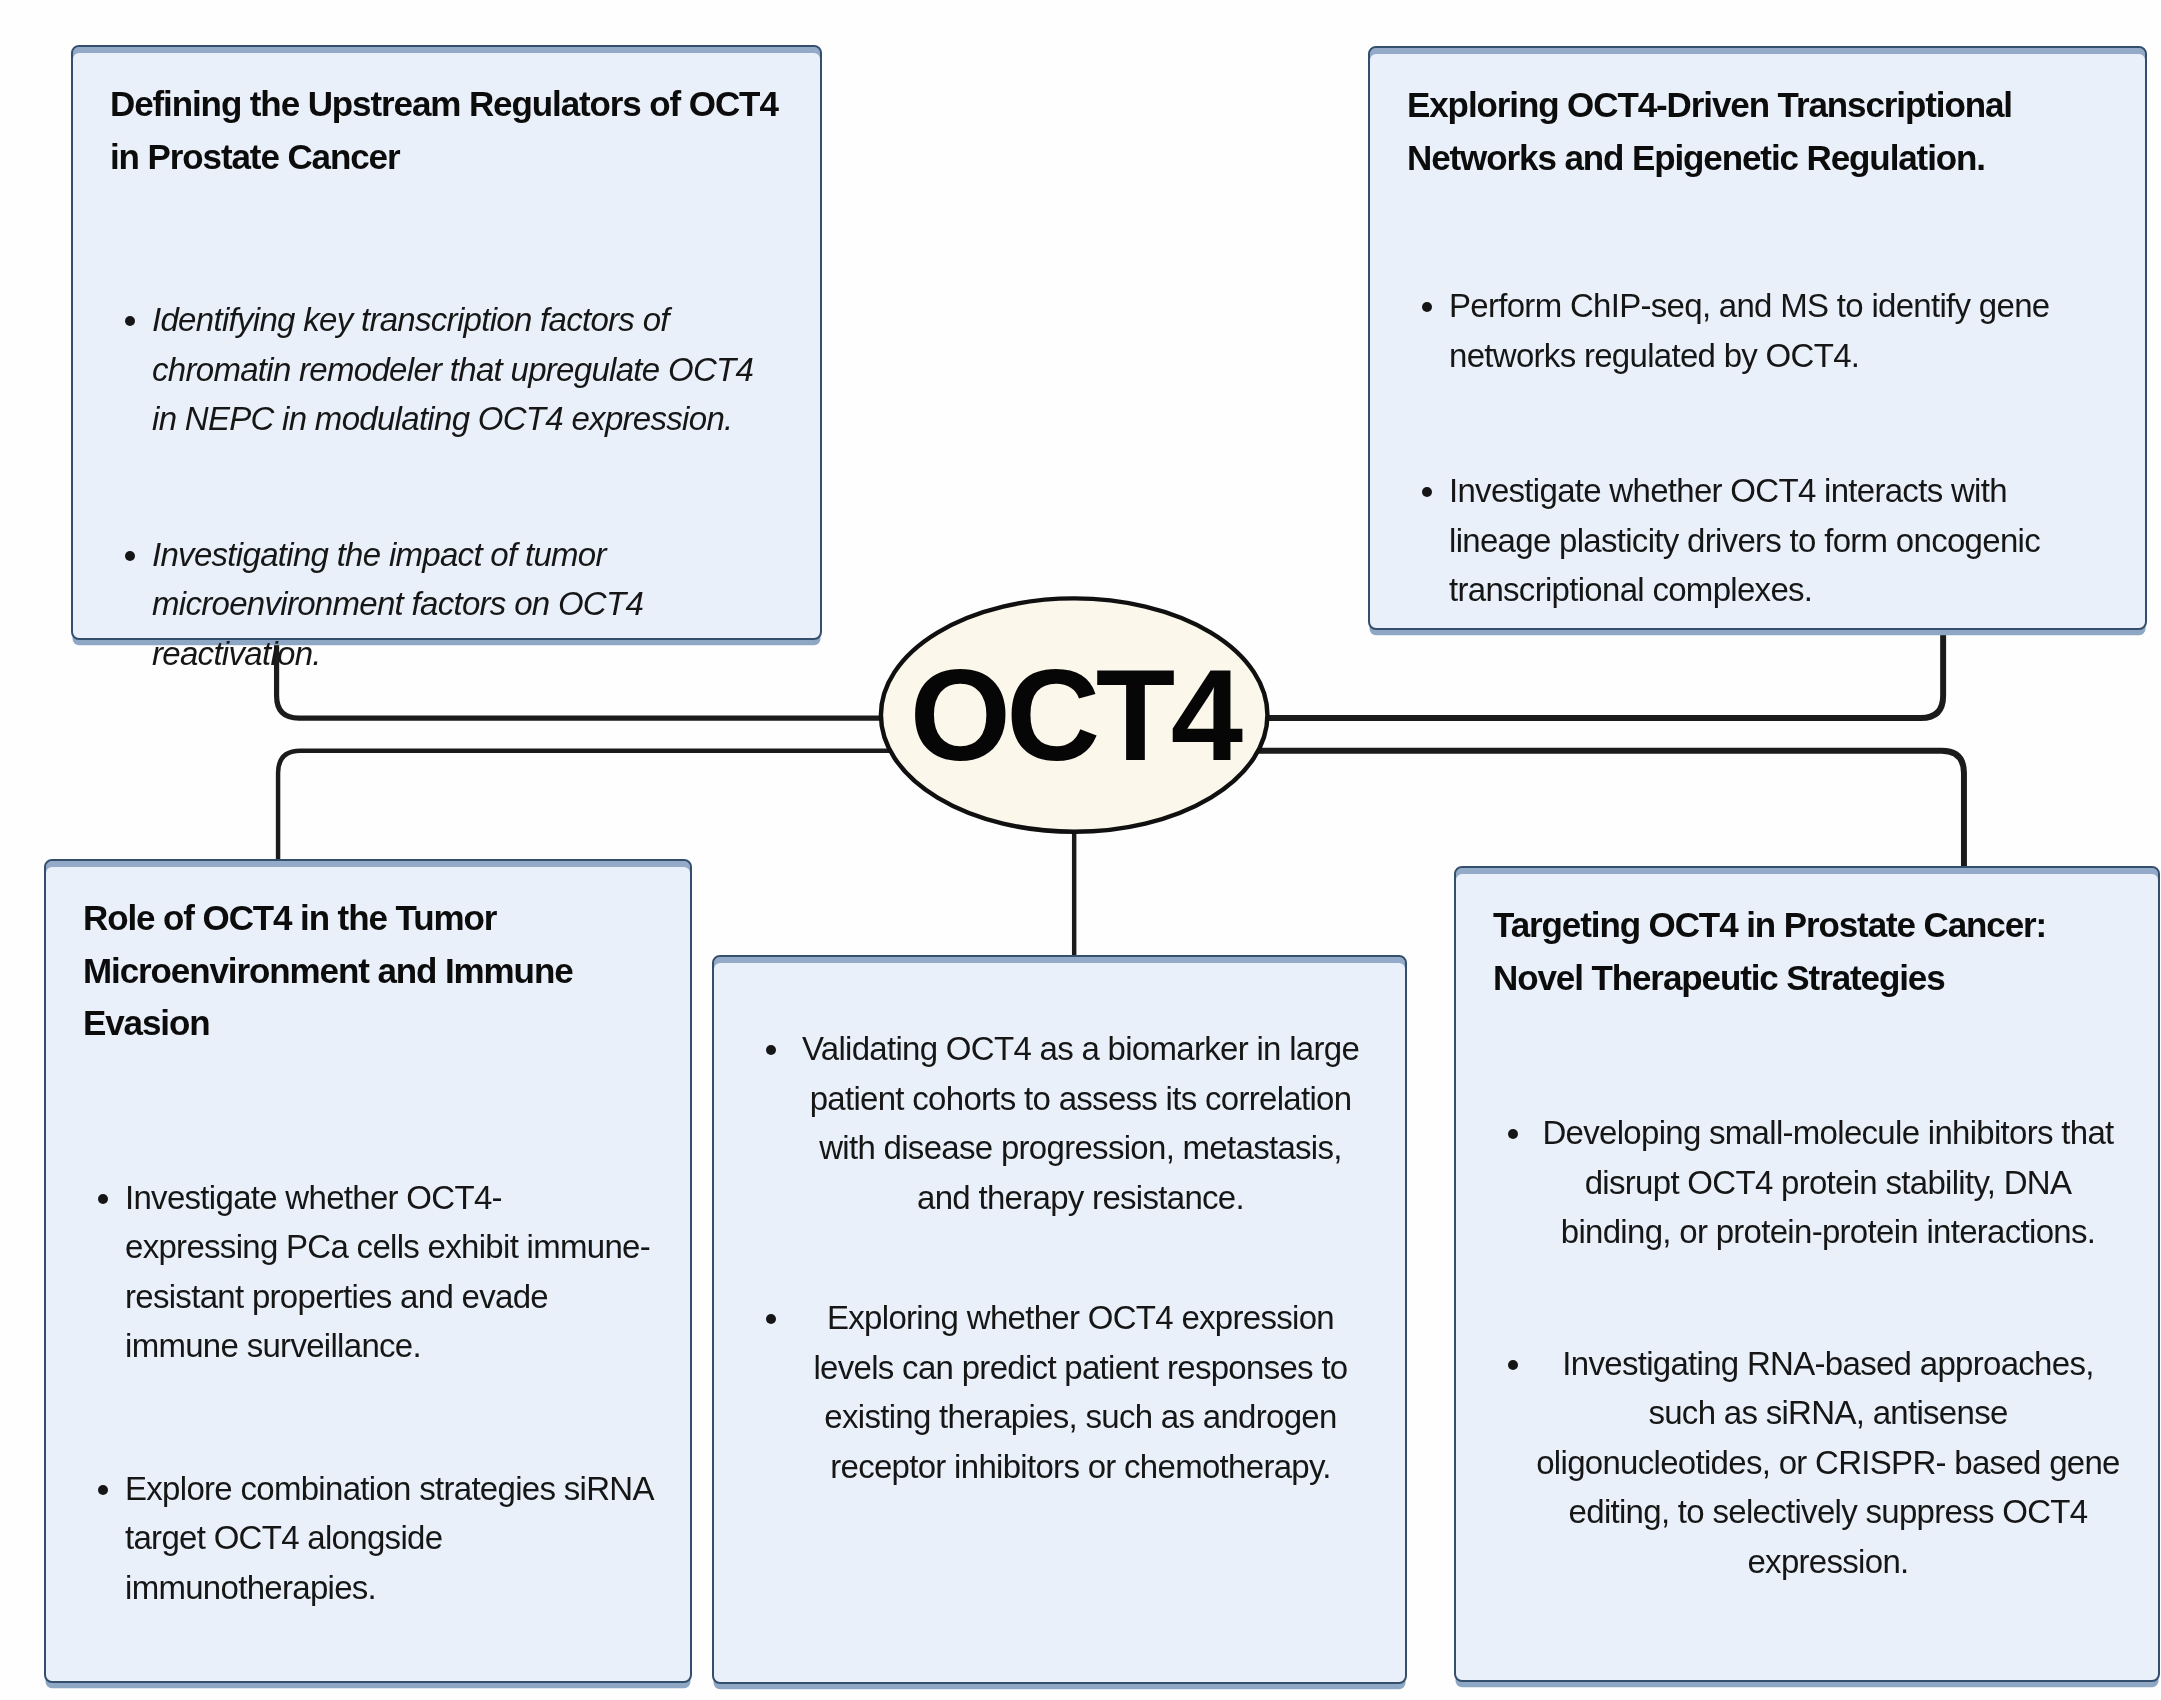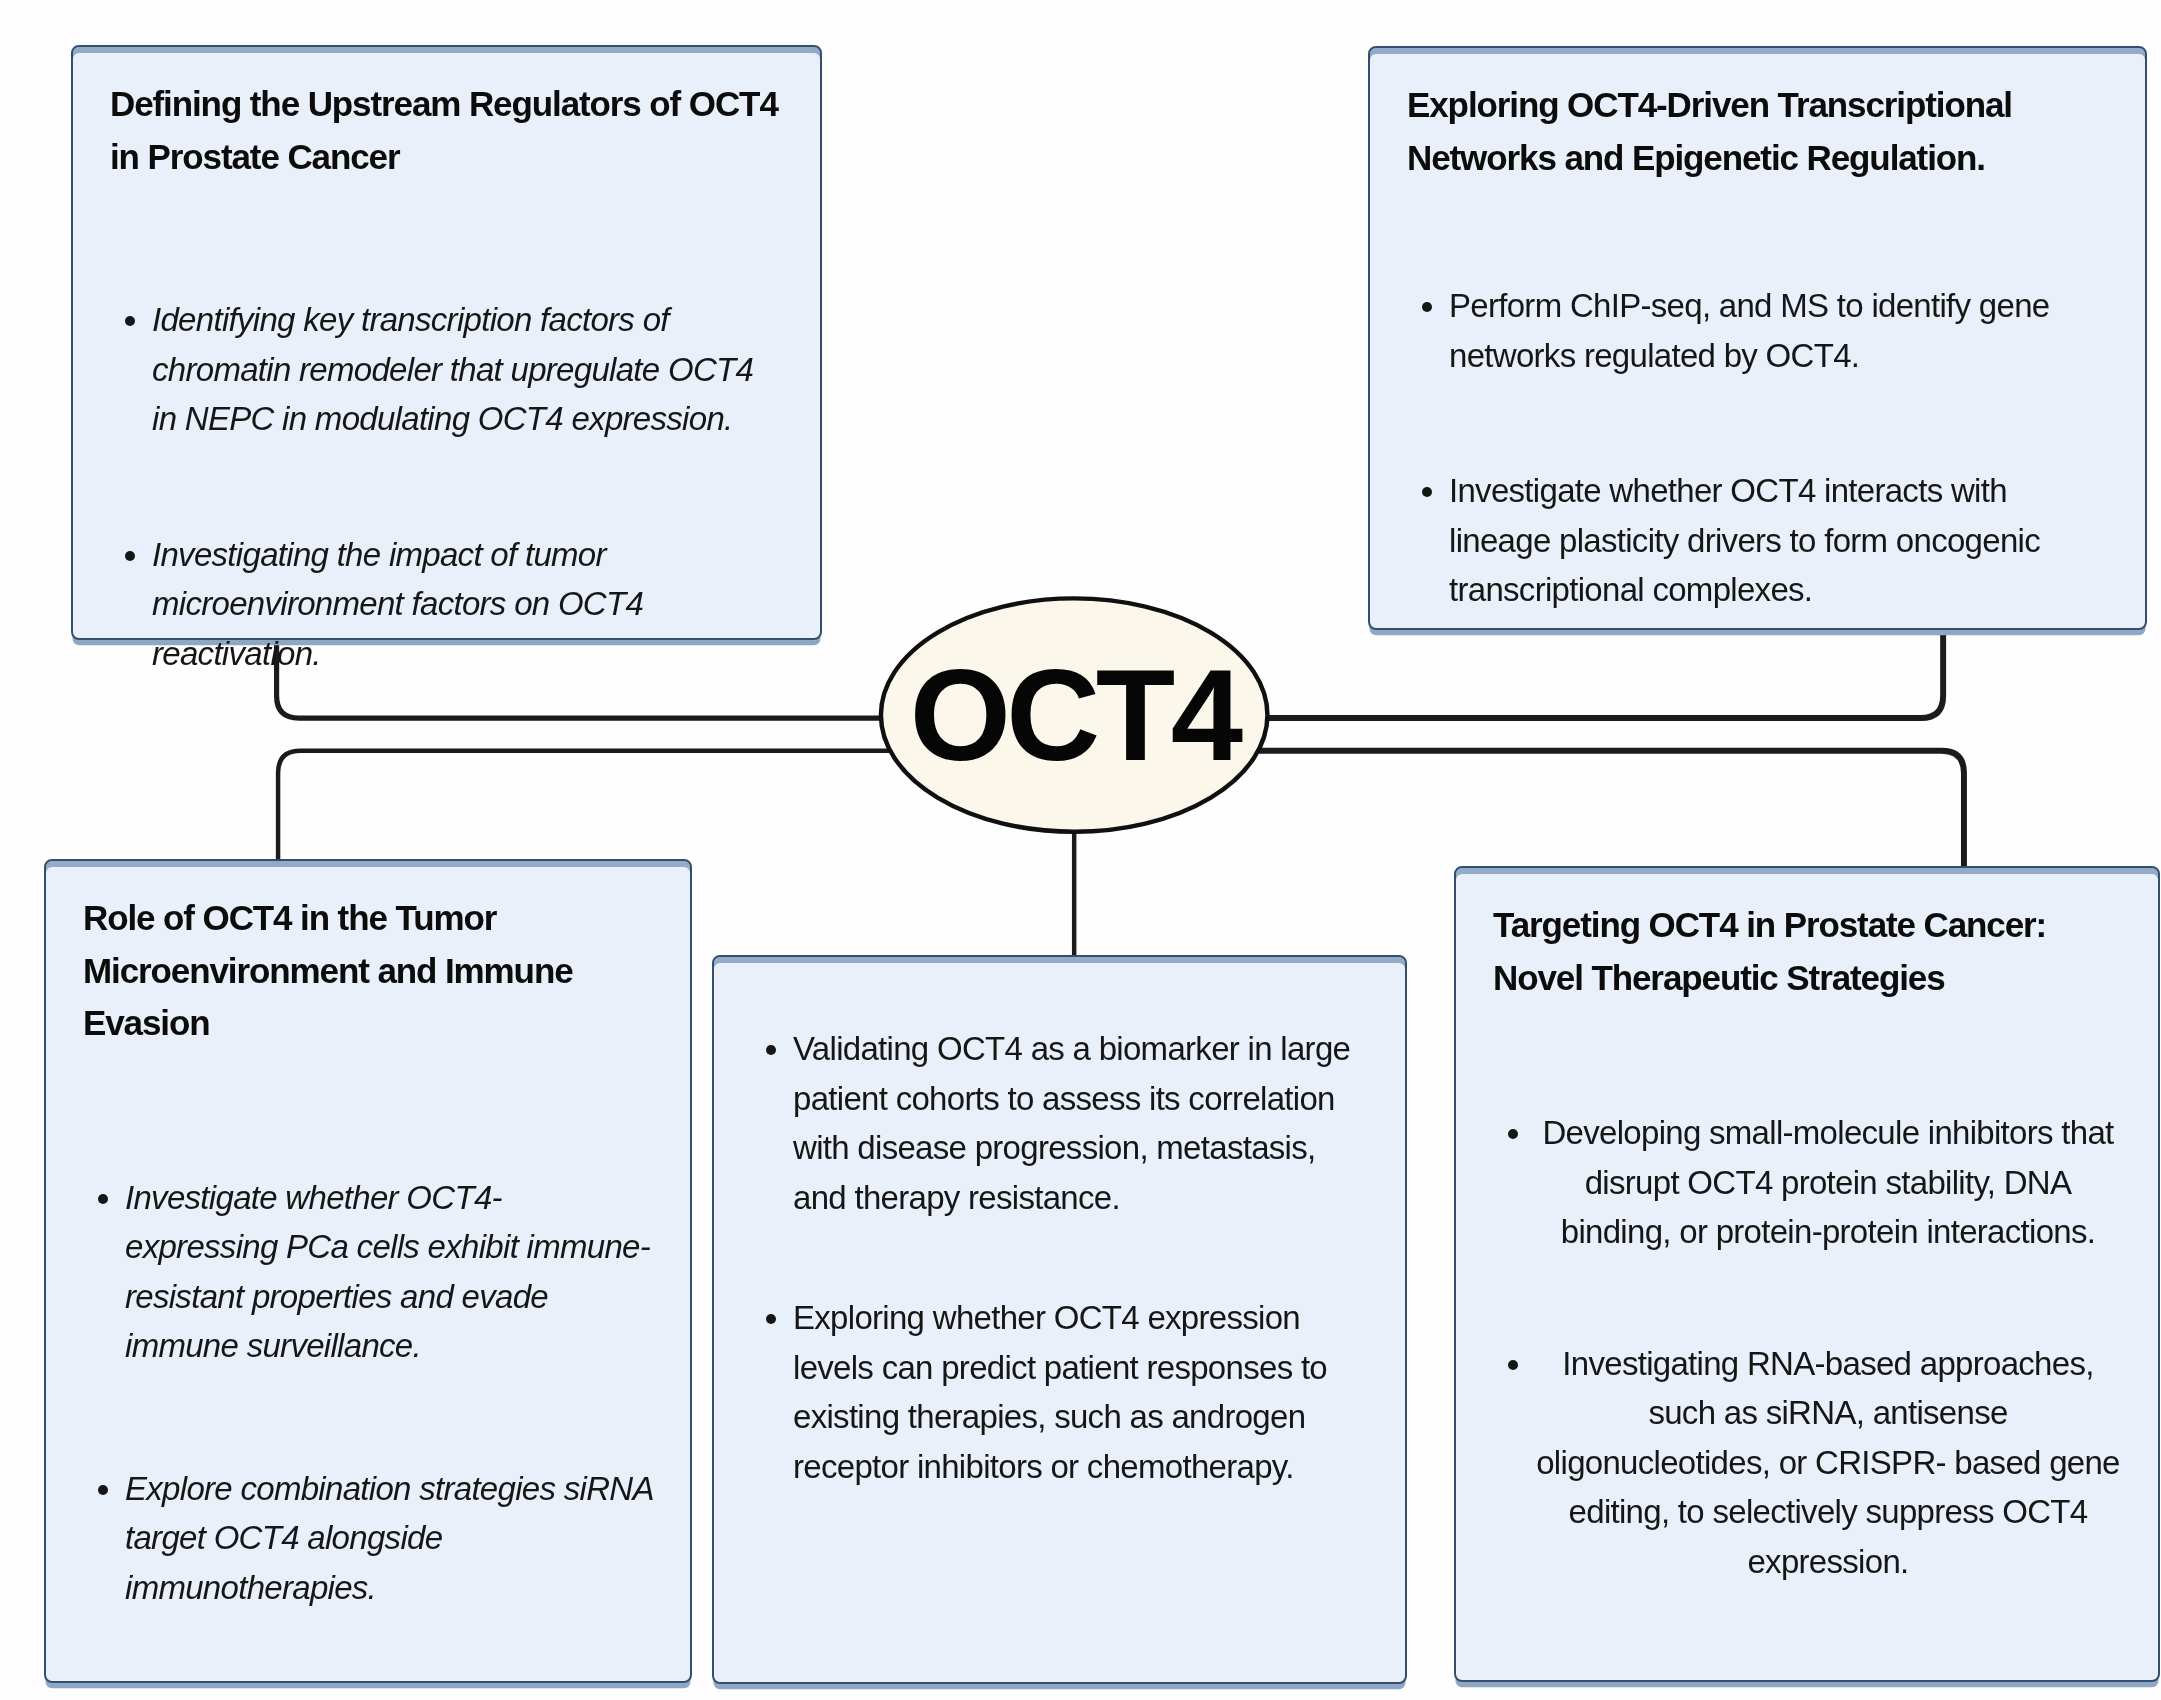--- a/index.html
+++ b/index.html
@@ -42,22 +42,22 @@
     color:#161616;
   }
   
   .box-tl{left:71px;  top:45px;   width:751px; height:595px;}
   .box-tr{left:1368px; top:46px;  width:779px; height:584px;}
   .box-bl{left:44px;  top:859px; width:648px;  height:824px;}
   .box-bc{left:712px; top:955px; width:695px;  height:729px;}
   .box-br{left:1454px; top:866px; width:706px;  height:816px;}
   .box-tl ul{margin-top:112px;} .box-tl li{margin-bottom:86px;font-style:italic;}
   .box-tr ul{margin-top:97px;} .box-tr li{margin-bottom:86px;}
-  .box-bl ul{margin-top:123px;} .box-bl li{margin-bottom:93px;font-style:italic;}
-  .box-bc ul{margin-top:36px;}  .box-bc li{margin-bottom:71px;}
+  .box-bl ul{margin-top:123px;} .box-bl li{margin-bottom:93px;}
+  .box-bc ul{margin-top:36px;}  .box-bc li{margin-bottom:71px;text-align:center;}
   .box-br ul{margin-top:104px;text-align:center;} .box-br li{margin-bottom:82px;}
 </style>
 </head>
 <body>
 
 <div class="canvas">
 
   <svg class="connector-svg" width="2161" height="1700" viewBox="0 0 2907 2287">
 
     <path d="M 372 862 L 372 936 Q 372 966 402 966 L 1190 966" fill="none" stroke="#1b1b1b" stroke-width="7"></path>

